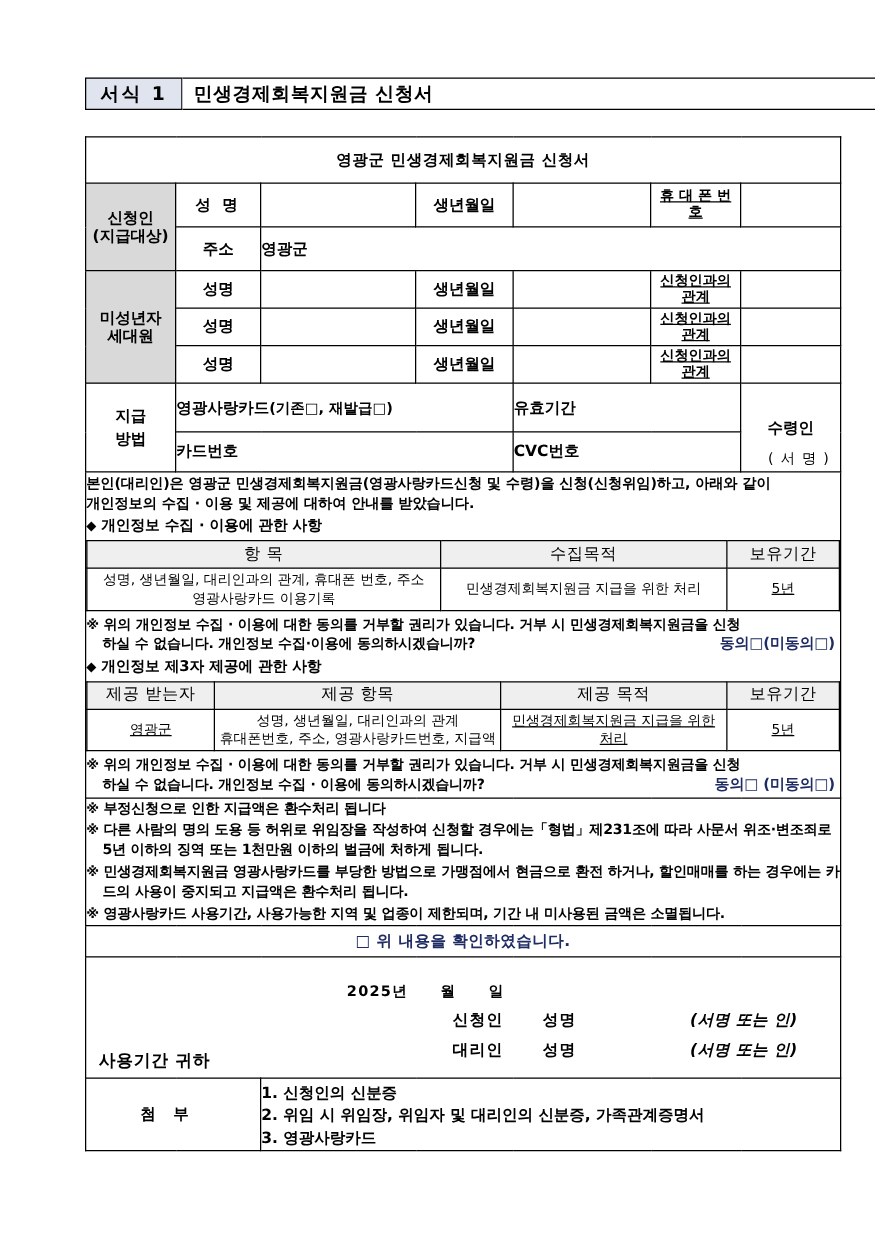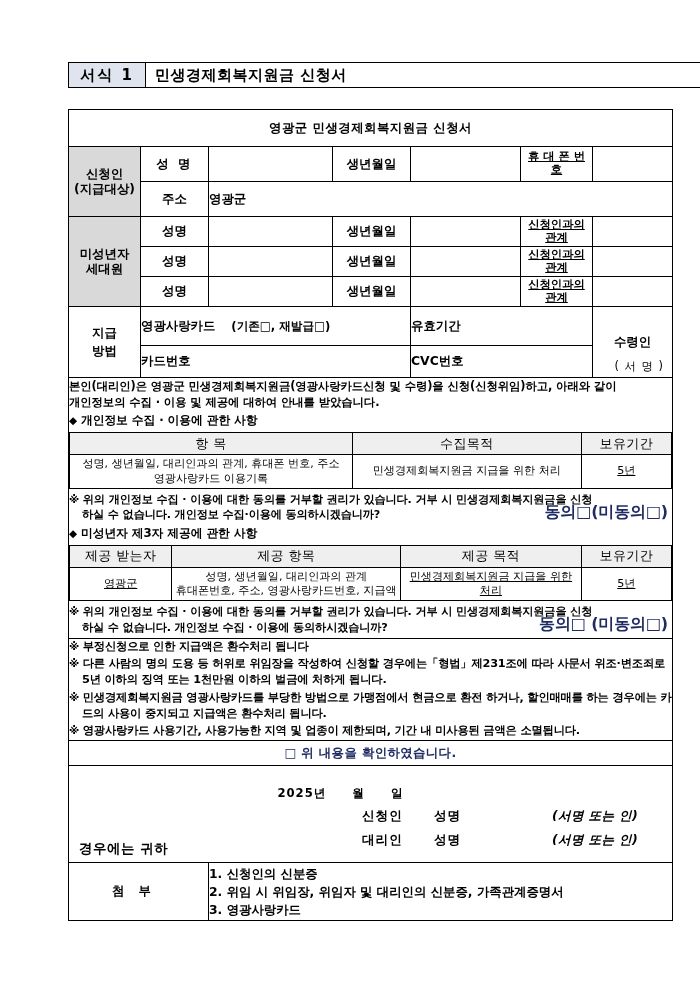--- a/index.html
+++ b/index.html
@@ -110,21 +110,21 @@
     text-align: center;
     line-height: 1.45;
     font-size: 13px;
   }
   .pay-card {
     text-align: left;
     padding-left: 9px;
     font-size: 13.4px;
     font-weight: bold;
   }
-  .pay-card .sub { font-size: 11.6px; margin-left: 16px; }
+  .pay-card .sub { font-size: 11.6px; }
   .pay-plain {
     text-align: left;
     padding-left: 9px;
     font-size: 13px;
     font-weight: normal;
   }
   .recv {
     text-align: center;
     font-size: 13.6px;
     font-weight: bold;
@@ -184,21 +184,21 @@
     font-size: 11.2px;
     line-height: 1.40;
     letter-spacing: -0.15px;
     margin: 3px 0 2px 0;
     position: relative;
   }
   .note .mark { font-size: 10.5px; }
   .agree {
     color: #1f2c63;
     font-weight: bold;
-    font-size: 16px;
+    font-size: 12px;
     white-space: nowrap;
   }
   .agree-pos {
     position: absolute;
     right: 4px;
     bottom: 0;
   }
   .ind { padding-left: 13px; display: block; }
 
   
@@ -414,21 +414,21 @@
             <span class="mark">※</span>
             <span>위의 개인정보 수집 · 이용에 대한 동의를 거부할 권리가 있습니다. 거부 시 민생경제회복지원금을 신청</span>
             <span class="ind">
               <span>하실 수 없습니다. 개인정보 수집·이용에 동의하시겠습니까?</span>
               <span class="agree agree-pos">동의□(미동의□)</span>
             </span>
           </div>
 
           <div class="sec-head">
             <span class="dia">◆</span>
-            <span>미성년자 제3자 제공에 관한 사항</span>
+            <span>개인정보 제3자 제공에 관한 사항</span>
           </div>
 
           <table class="sub">
             <colgroup>
                 <col style="width:17%">
                 <col style="width:38%">
                 <col style="width:30%">
                 <col style="width:15%">
               </colgroup>
             <tbody>
@@ -499,21 +499,21 @@
           <div class="sig-row">
             <span class="who">신청인</span>
             <span class="nm">성명</span>
             <span class="mk">(서명 또는 인)</span>
           </div>
           <div class="sig-row">
             <span class="who">대리인</span>
             <span class="nm">성명</span>
             <span class="mk">(서명 또는 인)</span>
           </div>
-          <div class="addressee">경우에는 귀하</div>
+          <div class="addressee">사용기간 귀하</div>
         </td>
       </tr>
 
       <tr style="height:58px">
         <td class="att-lbl" colspan="2">첨부</td>
         <td class="att-body" colspan="5">
           <div>1. 신청인의 신분증</div>
           <div>2. 위임 시 위임장, 위임자 및 대리인의 신분증, 가족관계증명서</div>
           <div>3. 영광사랑카드</div>
         </td>

